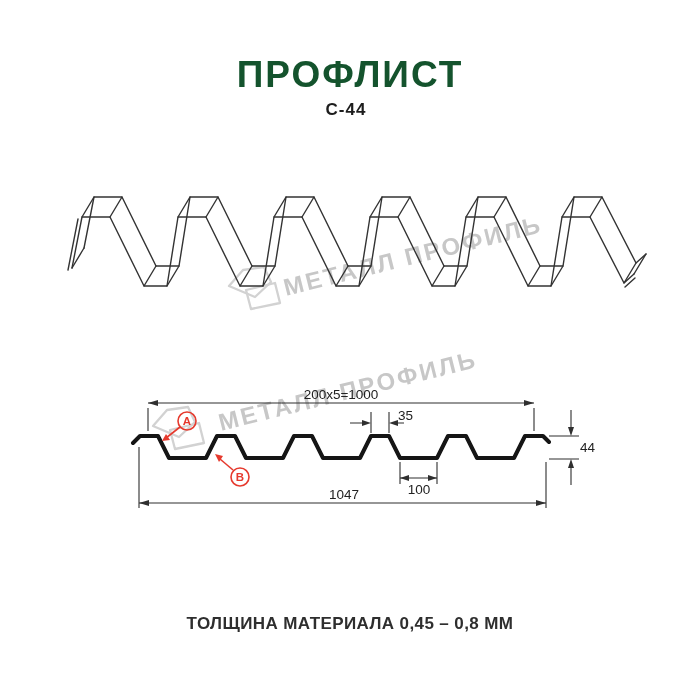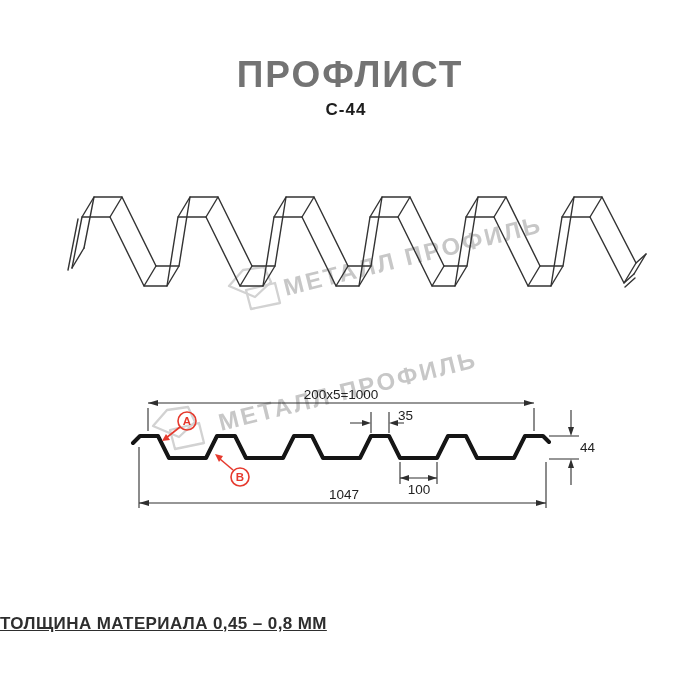--- a/index.html
+++ b/index.html
@@ -1,23 +1,23 @@
 <!DOCTYPE html>
 <html><head>
 <meta charset="utf-8">
 <style>
   html,body{margin:0;padding:0;background:#ffffff;}
   .canvas{position:relative;width:700px;height:700px;background:#ffffff;overflow:hidden;
           font-family:"Liberation Sans",sans-serif;}
   .title{position:absolute;top:54px;left:0;right:0;text-align:center;
-         font-size:37px;font-weight:bold;letter-spacing:2px;color:#737373;}
+         font-size:37px;font-weight:bold;letter-spacing:2px;color:#14532d;}
   .subtitle{position:absolute;top:100px;left:0;right:8px;text-align:center;
          font-size:17px;font-weight:bold;letter-spacing:1px;color:#1c1c1c;}
-  .footnote{position:absolute;top:614px;left:0;right:0;text-align:left;
-         font-size:17px;font-weight:bold;letter-spacing:0.4px;color:#2e2e2e;text-decoration:underline;}
+  .footnote{position:absolute;top:614px;left:0;right:0;text-align:center;
+         font-size:17px;font-weight:bold;letter-spacing:0.4px;color:#2e2e2e;}
   svg{position:absolute;top:0;left:0;}
   .sketch{stroke:#333333;stroke-width:1.4;fill:none;stroke-linejoin:round;stroke-linecap:round;}
   .wmtext{fill:#c7c7c7;font-size:24px;font-weight:bold;letter-spacing:2.5px;}
   .wmlogo{stroke:#d2d2d2;stroke-width:2.3;fill:none;stroke-linejoin:round;}
   .profile{stroke:#151515;stroke-width:4;fill:none;stroke-linejoin:round;stroke-linecap:round;}
   .dim{stroke:#2f2f2f;stroke-width:1.1;fill:none;}
   .dimhead{fill:#2f2f2f;stroke:none;}
   .dimtext{fill:#222222;font-size:13.5px;}
   .red{stroke:#e63a2e;stroke-width:1.6;fill:none;}
   .redhead{fill:#e63a2e;stroke:none;}

